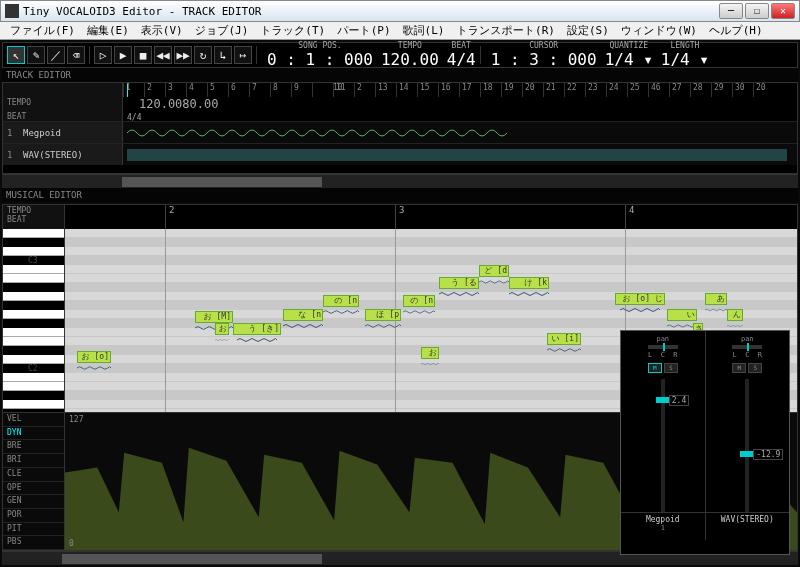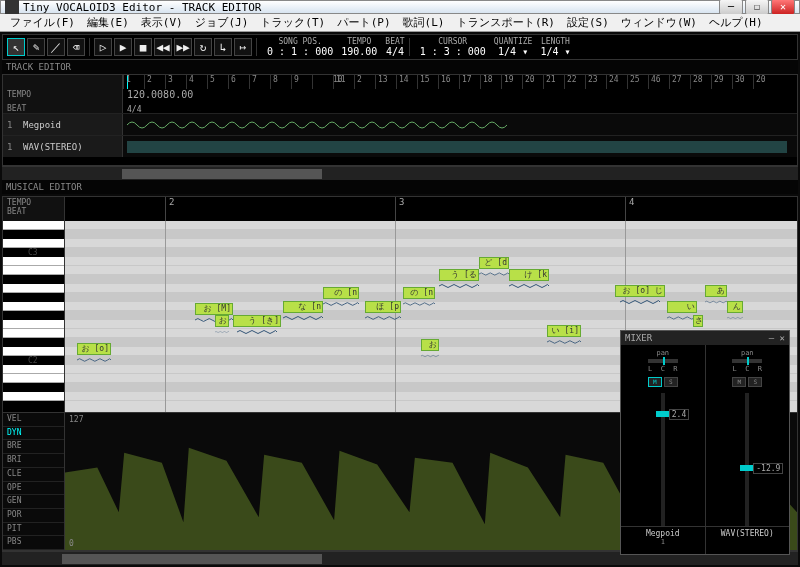--- a/index.html
+++ b/index.html
@@ -1,32 +1,32 @@
 <!DOCTYPE html>
 <html><head>
 <meta charset="utf-8">
 <style>
 * { box-sizing: border-box; margin: 0; padding: 0; font-family: "MS Gothic", monospace; }
 body { background: #1a1a1a; width: 800px; height: 567px; overflow: hidden; font-size: 10px; }
 .window { width: 800px; height: 567px; background: #e8e8e8; display: flex; flex-direction: column; }
-.titlebar { height: 14px; background: linear-gradient(#fff,#d8e4f0); display: flex; align-items: center; padding: 0 4px; border: 1px solid #888; }
+.titlebar { height: 22px; background: linear-gradient(#fff,#d8e4f0); display: flex; align-items: center; padding: 0 4px; border: 1px solid #888; }
 .titlebar-icon { width: 14px; height: 14px; background: #333; margin-right: 4px; }
 .titlebar-title { flex: 1; font-size: 11px; color: #000; }
 .win-btns { display: flex; gap: 2px; }
 .win-btn { width: 24px; height: 16px; background: linear-gradient(#f5f5f5,#ccc); border: 1px solid #888; border-radius: 2px; font-size: 10px; text-align: center; line-height: 14px; }
 .win-btn.close { background: linear-gradient(#f77,#c22); color: #fff; }
 .menubar { height: 18px; background: #f0f0f0; display: flex; align-items: center; padding: 0 4px; font-size: 11px; border-bottom: 1px solid #999; }
 .menu-item { padding: 0 6px; cursor: pointer; }
 .app-body { flex: 1; background: #0a0a0a; display: flex; flex-direction: column; padding: 2px; position: relative; overflow: hidden; }
 .toolbar { height: 26px; background: #000; border: 1px solid #333; display: flex; align-items: center; padding: 0 4px; gap: 2px; }
 .tbtn { width: 18px; height: 18px; border: 1px solid #444; background: #111; display: flex; align-items: center; justify-content: center; color: #eee; font-size: 11px; }
 .tbtn.sel { background: #333; border-color: #0cc; }
 .tsep { width: 1px; height: 18px; background: #333; margin: 0 2px; }
 .info-block { display: flex; flex-direction: column; align-items: center; margin-left: 6px; color: #aaa; font-size: 8px; }
-.info-block .val { color: #fff; font-size: 10px; }
+.info-block .val { color: #fff; font-size: 16px; }
 .section-label { color: #8a8a8a; font-size: 9px; padding: 2px 4px; background: #050505; }
 .track-editor { border: 1px solid #333; background: #000; height: 92px; display: flex; flex-direction: column; }
 .ruler-row { display: flex; height: 14px; }
 .ruler-left { width: 120px; background: #111; border-right: 1px solid #333; color: #888; font-size: 8px; padding: 1px 4px; }
 .ruler { flex: 1; position: relative; background: #000; overflow: hidden; }
 .ruler .tick { position: absolute; top: 0; height: 14px; border-left: 1px solid #333; color: #888; font-size: 8px; padding-left: 2px; }
 .track-row { display: flex; height: 22px; border-top: 1px solid #222; }
 .track-head { width: 120px; background: #1a1a1a; border-right: 1px solid #333; display: flex; align-items: center; color: #ccc; font-size: 9px; padding: 0 4px; gap: 4px; }
 .track-head .num { width: 12px; color: #888; }
 .track-body { flex: 1; position: relative; background: #0a0a0a; }
@@ -124,21 +124,21 @@
       <div class="tbtn">↻</div>
       <div class="tbtn">↳</div>
       <div class="tbtn">↦</div>
       <div class="tsep"></div>
       <div class="info-block">
           <span>SONG POS.</span>
           <span class="val">0 : 1 : 000</span>
         </div>
       <div class="info-block">
           <span>TEMPO</span>
-          <span class="val">190.00</span>
+          <span class="val">120.00</span>
         </div>
       <div class="info-block">
           <span>BEAT</span>
           <span class="val">4/4</span>
         </div>
       <div class="tsep"></div>
       <div class="info-block">
           <span>CURSOR</span>
           <span class="val">1 : 3 : 000</span>
         </div>
@@ -186,21 +186,21 @@
             <div class="tick" style="left: 525px;">46</div>
             <div class="tick" style="left: 546px;">27</div>
             <div class="tick" style="left: 567px;">28</div>
             <div class="tick" style="left: 588px;">29</div>
             <div class="tick" style="left: 609px;">30</div>
             <div class="tick" style="left: 630px;">20</div>
           </div>
       </div>
       <div class="ruler-row">
         <div class="ruler-left"><span>TEMPO</span></div>
-        <div class="ruler"><span style="color:#aaa;font-size:10px;padding-left:4px">120.0080.00</span></div>
+        <div class="ruler"><span style="color:#aaa;font-size:12px;padding-left:16px">120.0080.00</span></div>
       </div>
       <div class="ruler-row" style="height:10px">
         <div class="ruler-left"><span>BEAT</span></div>
         <div class="ruler"><span style="color:#aaa;font-size:8px;padding-left:4px">4/4</span></div>
       </div>
       <div id="track-rows">
           <div class="track-row">
             <div class="track-head">
               <span class="num">1</span>
               <span>Megpoid</span>
@@ -386,24 +386,20 @@
               <path d="M0,138 L0,60 L30,55 L50,100 L55,40 L90,50 L110,110 L115,35 L150,48 L180,105 L185,42 L220,50 L250,108 L255,38 L290,52 L320,100 L325,45 L360,50 L390,112 L395,40 L430,55 L460,105 L465,42 L500,50 L530,110 L535,38 L570,48 L600,108 L605,42 L640,52 L680,100 L680,138 Z" fill="#3a4a1a"></path>
             </svg>
         </div>
       </div>
     </div>
     <div class="hscroll">
         <div class="hscroll-thumb" style="left:60px;width:260px"></div>
       </div>
 
     <div class="mixer">
-      <div class="mixer-title">
-          <span>MIXER</span>
-          <span><span>—</span> <span>✕</span></span>
-        </div>
       <div class="mixer-body" id="mixer-body">
           <div class="mixer-ch">
             <div class="pan-ctrl">
               <div>pan</div>
               <div class="pan-slider"></div>
               <div>L&nbsp;&nbsp;C&nbsp;&nbsp;R</div>
             </div>
             <div class="ch-btns">
               <div class="ch-btn on">M</div>
               <div class="ch-btn">S</div>

